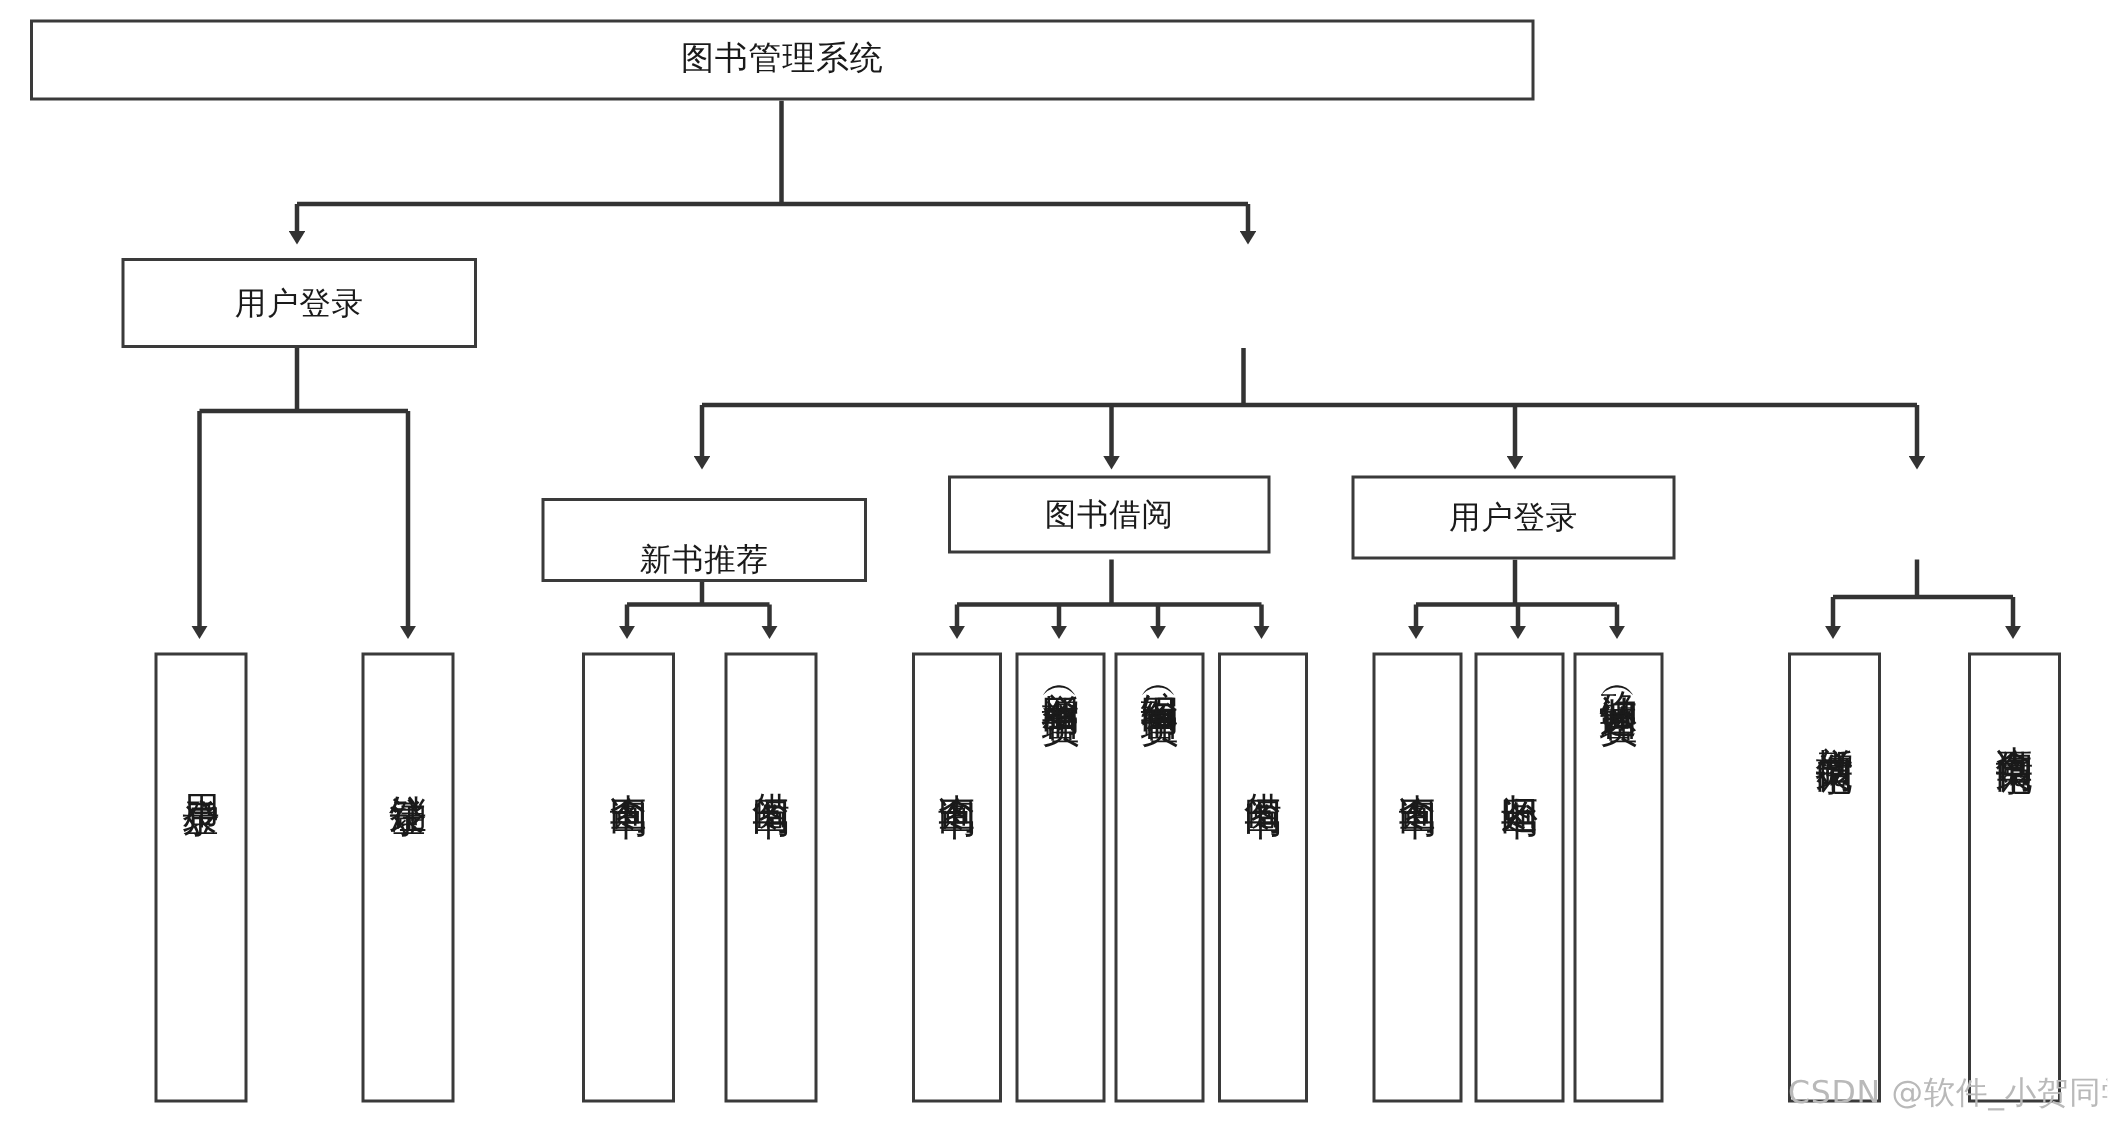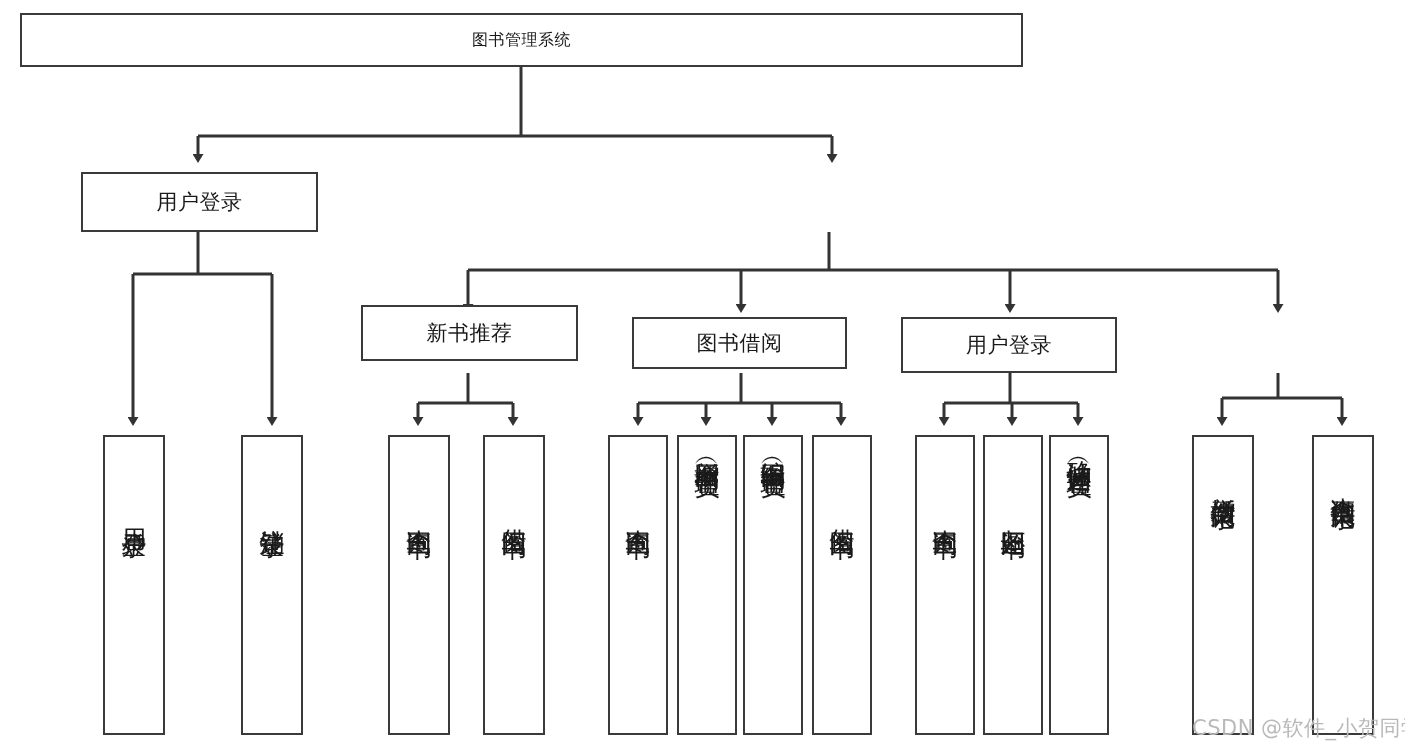--- a/index.html
+++ b/index.html
@@ -40,21 +40,21 @@
     display: block;
     text-align: center;
     line-height: 1.18;
     letter-spacing: 0.5px;
   }
   
   .node.horiz .label {
     font-size: 21px;
   }
   .node.root .label {
-    font-size: 16px;
+    font-size: 22px;
   }
   
   .node.vert {
     align-items: flex-start;
     justify-content: center;
     padding-top: 6px;
   }
   .node.vert .label {
     writing-mode: vertical-rl;
     text-orientation: upright;
@@ -128,21 +128,21 @@
 
   <div class="node horiz root" style="left:20px; top:13px; width:1003px; height:54px;">
     <span class="label">图书管理系统</span>
   </div>
 
   <div class="node horiz" style="left:81px; top:172px; width:237px; height:60px;">
     <span class="label">用户登录</span>
   </div>
 
 
-  <div class="node horiz" style="left:361px; top:305px; width:217px; height:56px;">
+  <div class="node horiz" style="left:361px; top:332px; width:217px; height:56px;align-items:flex-end;">
     <span class="label">新书推荐</span>
   </div>
 
   <div class="node horiz" style="left:632px; top:317px; width:215px; height:52px;">
     <span class="label">图书借阅</span>
   </div>
 
   <div class="node horiz" style="left:901px; top:317px; width:216px; height:56px;">
     <span class="label">用户登录</span>
   </div>

